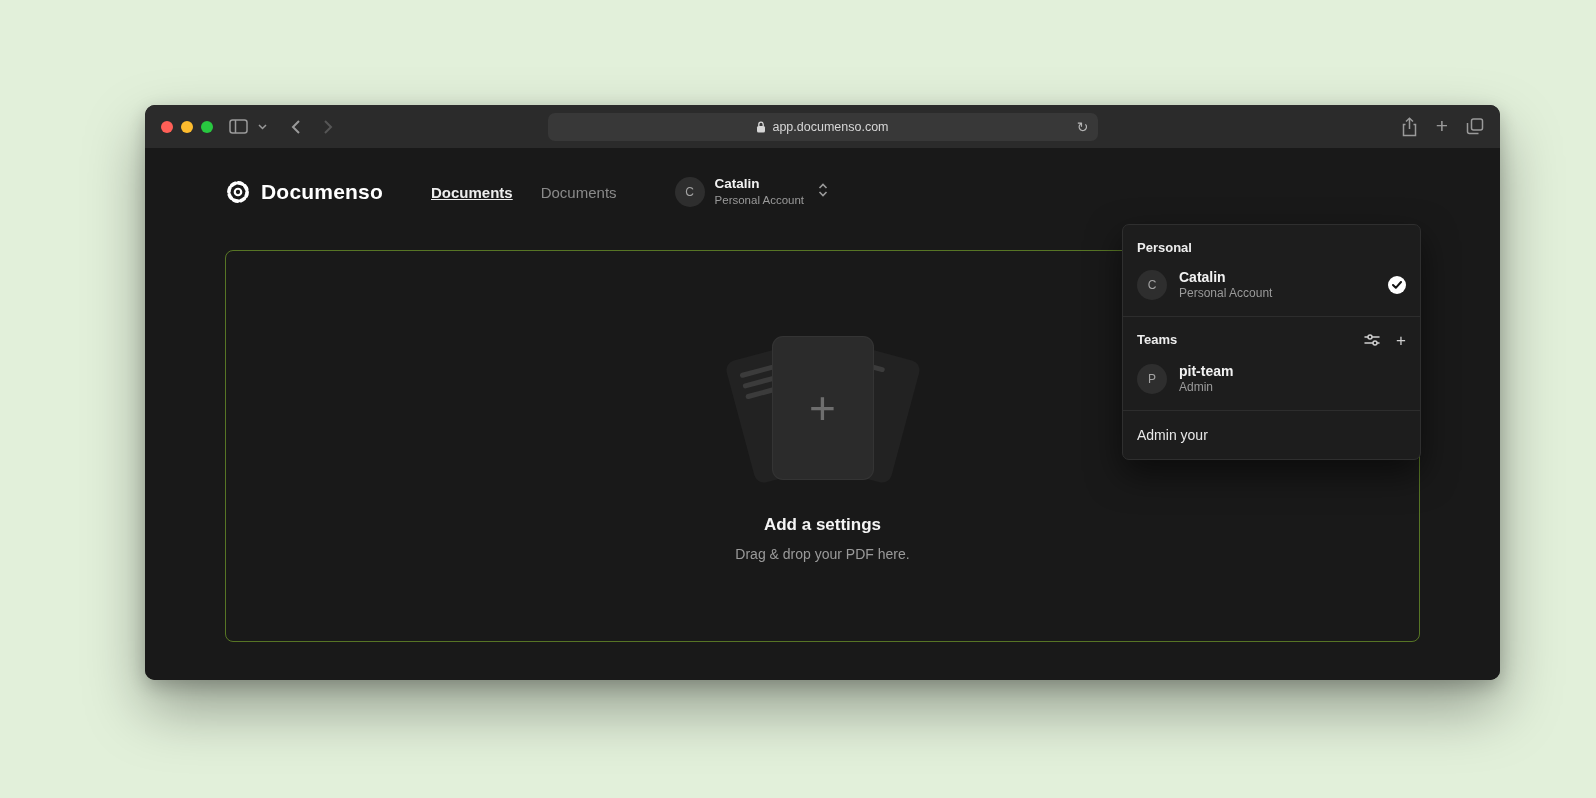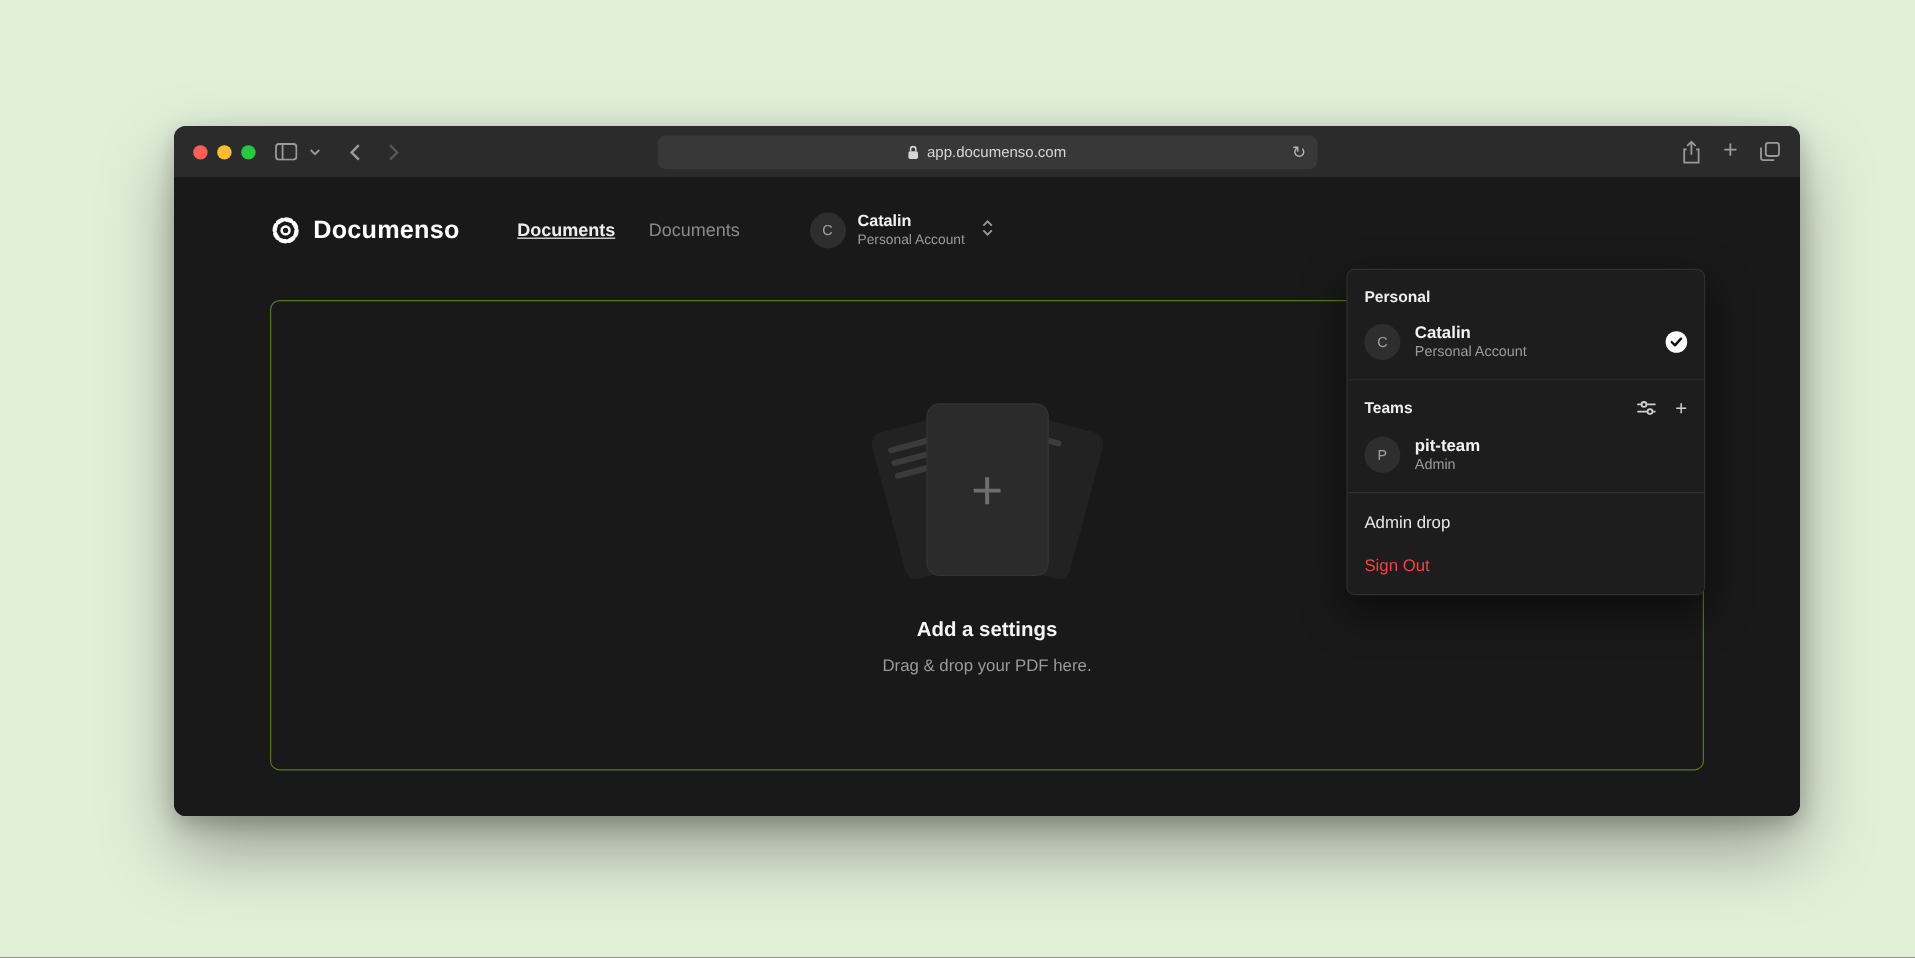--- a/index.html
+++ b/index.html
@@ -295,18 +295,17 @@
       <div class="menu-account">
         <span class="avatar">P</span>
         <span>
           <div class="name">pit-team</div>
           <div class="sub">Admin</div>
         </span>
       </div>
 
       <div class="divider"></div>
 
-      <div class="menu-item">Admin drop</div>
-      <div class="menu-item danger">Sign Out</div>
+      <div class="menu-item">Admin your</div>
     </div>
 
   </div>
 </div>
 
 </body></html>

